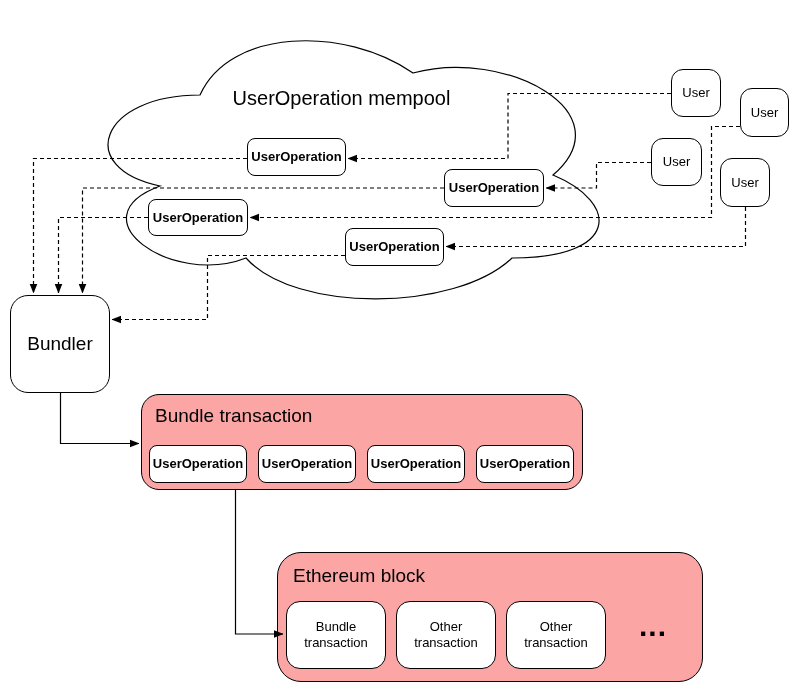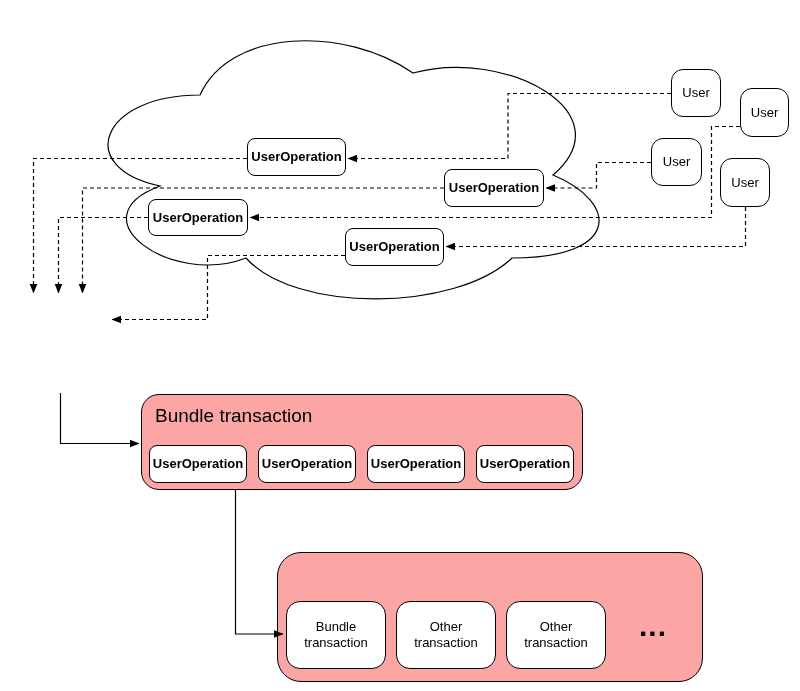--- a/index.html
+++ b/index.html
@@ -99,41 +99,44 @@
          C 74,218 172,287 246,258
          C 295,313 455,312 512,258
          C 620,258 620,203 553,175
          C 626,112 505,48 413,73
          C 345,26 230,28 200,95
          Z"></path>
   </svg>
 
   <div id="box-layer" class="layer">
 
+    <div class="free-title" style="left:231px; top:87px; width:221px;">UserOperation mempool</div>
 
     <div class="node uo-node" style="left:247px; top:138px; width:99px;  height:38px;">UserOperation</div>
     <div class="node uo-node" style="left:444px; top:169px; width:100px; height:38px;">UserOperation</div>
     <div class="node uo-node" style="left:148px; top:199px; width:100px; height:37px;">UserOperation</div>
     <div class="node uo-node" style="left:345px; top:228px; width:99px;  height:38px;">UserOperation</div>
 
     <div class="node user-node" style="left:671px; top:69px;  width:50px; height:48px;">User</div>
     <div class="node user-node" style="left:740px; top:88px;  width:49px; height:49px;">User</div>
     <div class="node user-node" style="left:651px; top:138px; width:51px; height:48px;">User</div>
     <div class="node user-node" style="left:720px; top:158px; width:50px; height:49px;">User</div>
 
+    <div class="node bundler-node" style="left:10px; top:295px; width:100px; height:98px;">Bundler</div>
 
     <div class="group-node" style="left:141px; top:394px; width:442px; height:96px; border-radius:18px;">
       <div class="group-title" style="left:13px; top:10px;">Bundle transaction</div>
       <div class="node uo-node" style="left:7px;   top:50px; width:98px; height:38px;">UserOperation</div>
       <div class="node uo-node" style="left:116px; top:50px; width:98px; height:38px;">UserOperation</div>
       <div class="node uo-node" style="left:225px; top:50px; width:98px; height:38px;">UserOperation</div>
       <div class="node uo-node" style="left:334px; top:50px; width:98px; height:38px;">UserOperation</div>
     </div>
 
     <div class="group-node" style="left:277px; top:552px; width:426px; height:130px; border-radius:24px;">
+      <div class="group-title" style="left:15px; top:12px;">Ethereum block</div>
       <div class="node tx-node" style="left:8px;   top:48px; width:100px; height:68px;">Bundle transaction</div>
       <div class="node tx-node" style="left:118px; top:48px; width:100px; height:68px;">Other transaction</div>
       <div class="node tx-node" style="left:228px; top:48px; width:100px; height:68px;">Other transaction</div>
       <div class="ellipsis" style="left:352px; top:52px; width:46px; height:42px;">...</div>
     </div>
   </div>
 
   <svg id="wire-layer" class="layer" viewBox="0 0 800 691">
     <defs>
       <marker id="arr" viewBox="0 0 10 10" refX="9.5" refY="5" markerWidth="8" markerHeight="8" orient="auto-start-reverse">

